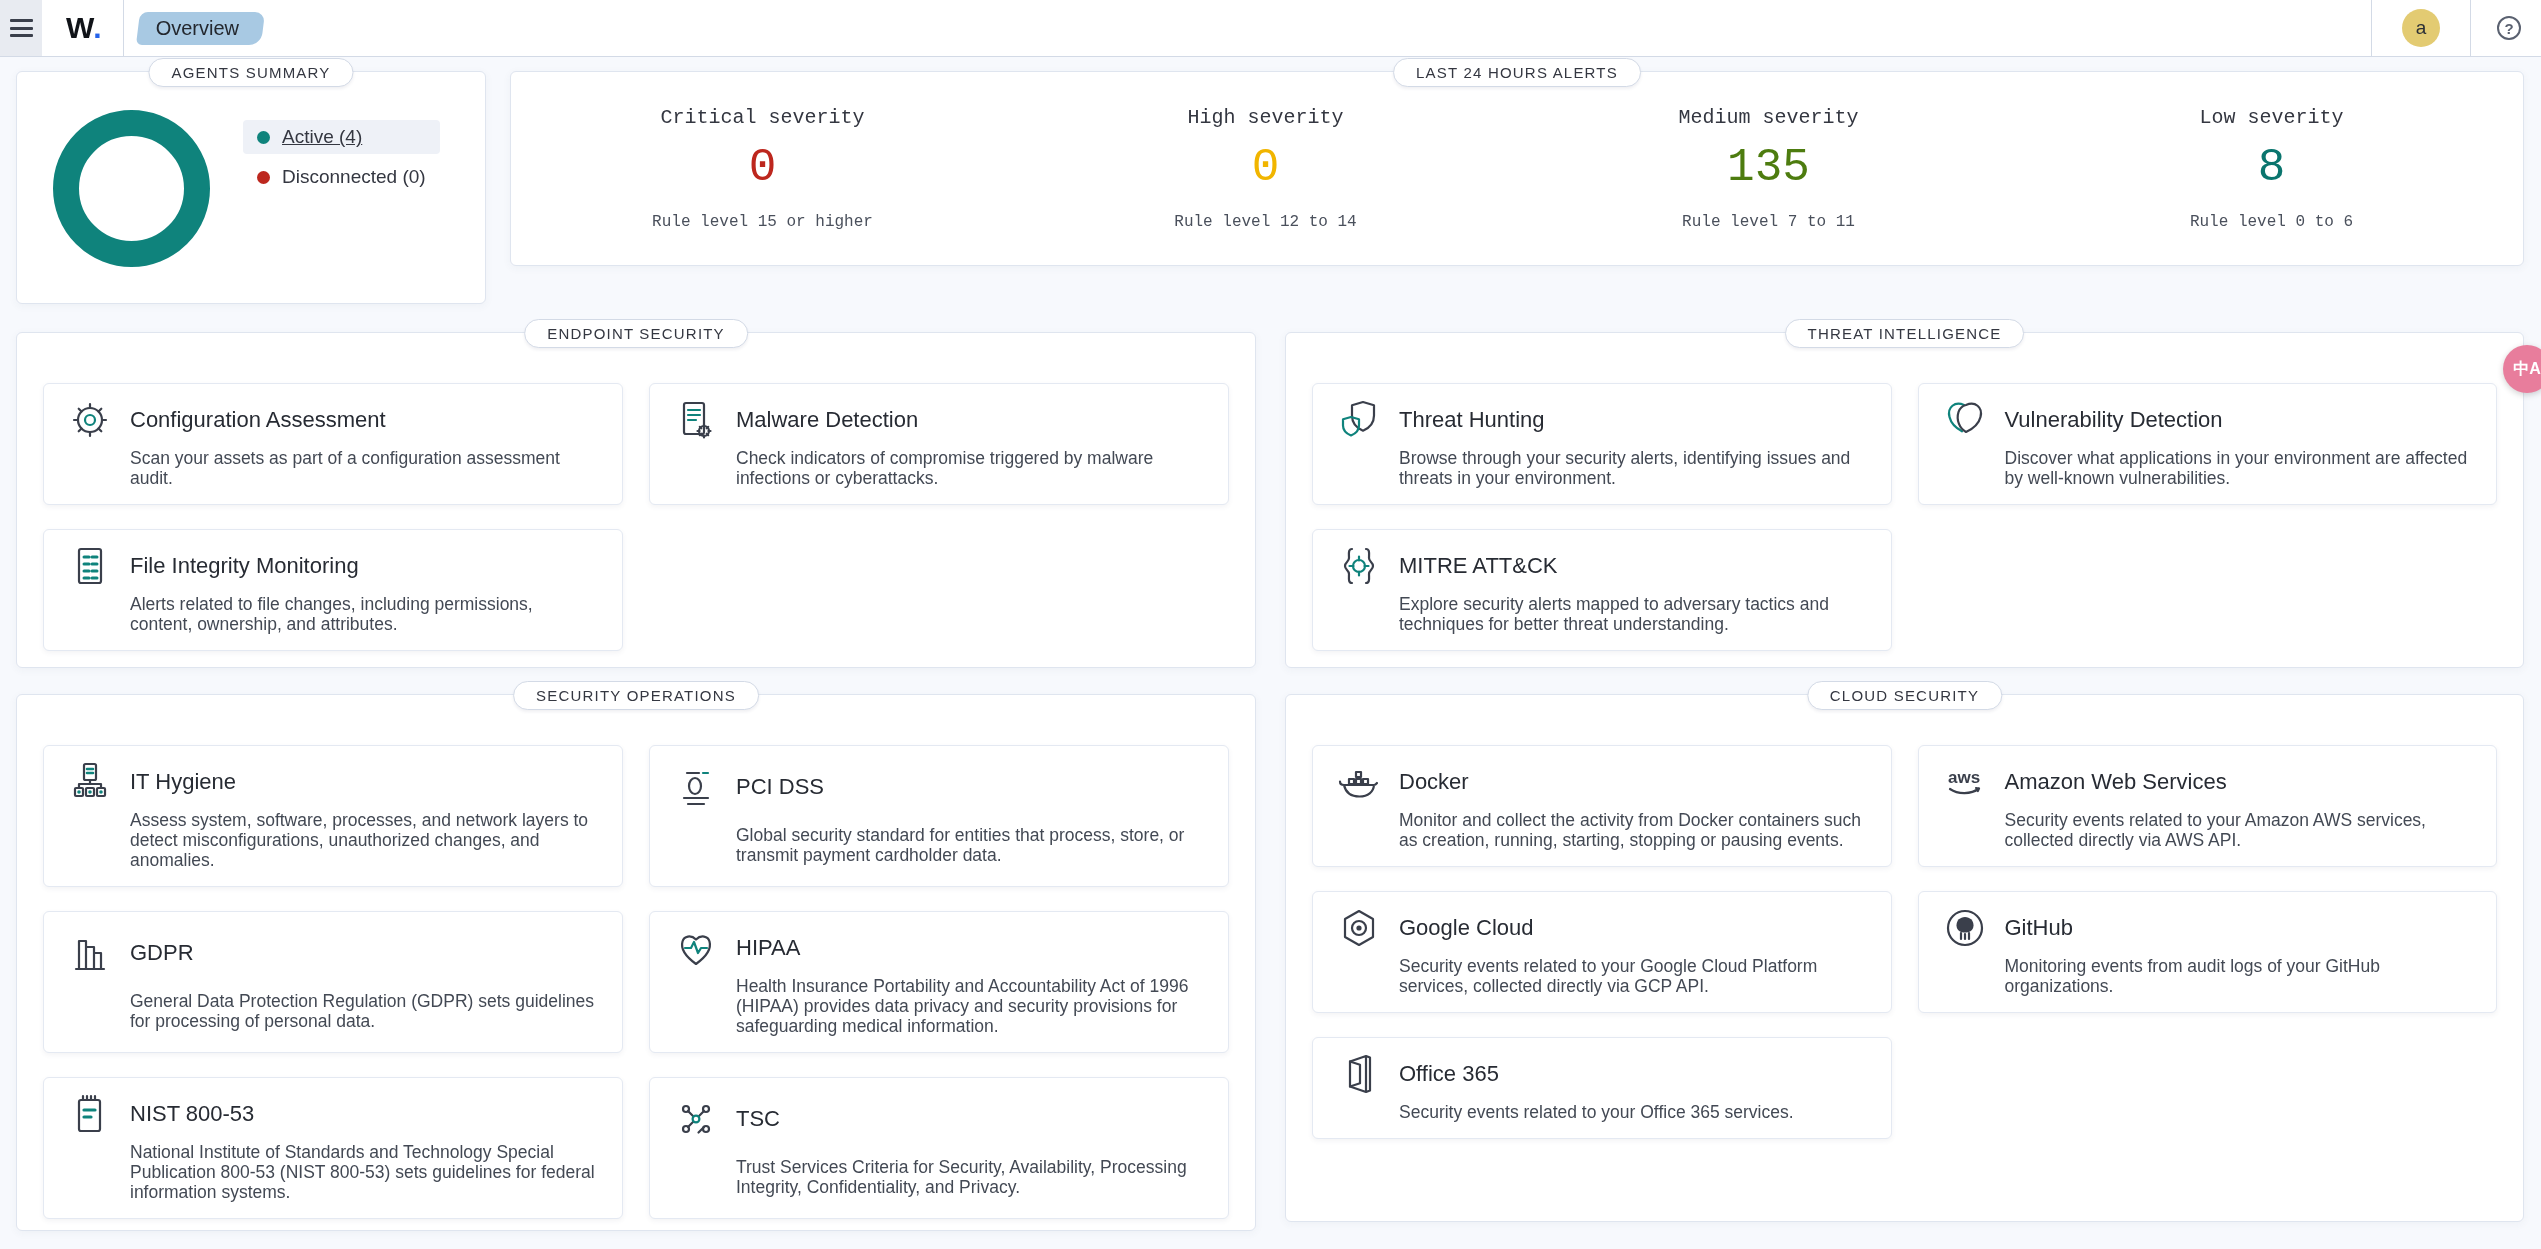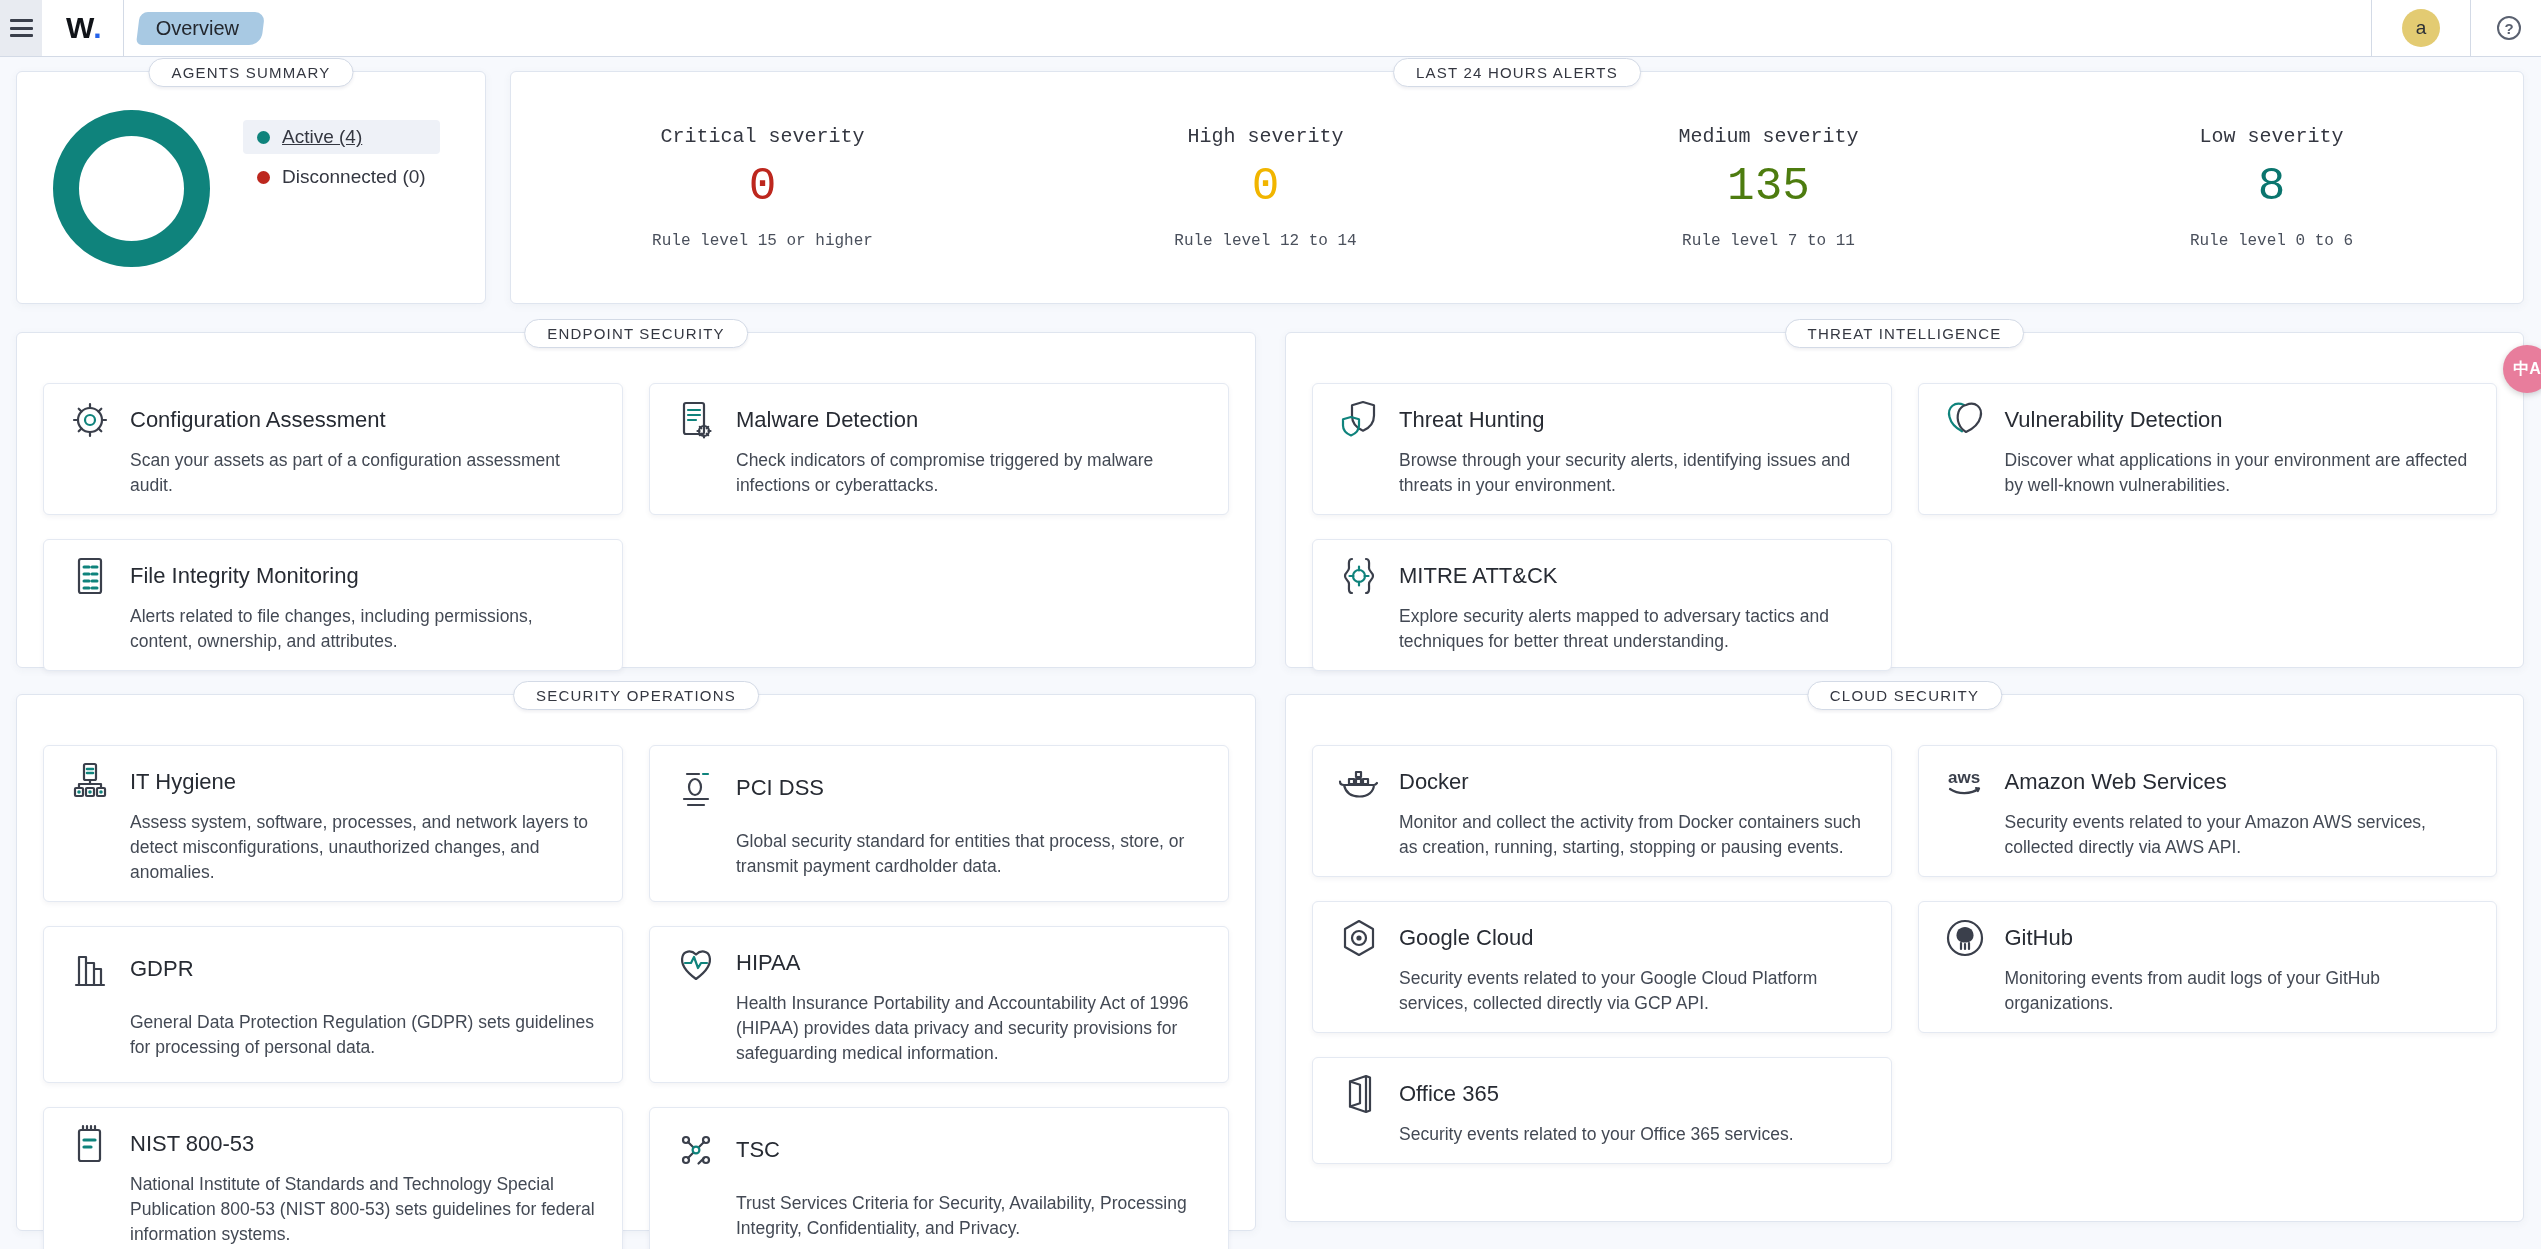--- a/index.html
+++ b/index.html
@@ -35,40 +35,40 @@
 
   #agents-panel{left:16px;top:71px;width:470px;height:233px;}
   .donut{position:absolute;left:36px;top:38px;width:157px;height:157px;border:26px solid;border-radius:50%;}
   .legend{position:absolute;left:226px;top:48px;display:flex;flex-direction:column;gap:6px;font-size:19px;}
   .legend-row{display:flex;align-items:center;gap:12px;padding:6px 14px;border-radius:4px;cursor:pointer;}
   .legend-row.hovered{background:#eef1f7;}
   .legend-row.hovered .legend-label{text-decoration:underline;}
   .dot{width:13px;height:13px;border-radius:50%;background:currentColor;flex:0 0 auto;}
   .legend-label{color:var(--text);}
 
-  #alerts-panel{left:510px;top:71px;width:2014px;height:233px;display:flex;align-items:center;}
+  #alerts-panel{left:510px;top:71px;width:2014px;height:195px;display:flex;align-items:center;}
   .sev{flex:1 1 25%;text-align:center;font-family:Liberation Mono, monospace;}
   .sev-title{font-size:20px;color:var(--text);margin-bottom:16px;}
   .sev-value{font-size:46px;line-height:1;margin-bottom:22px;cursor:pointer;}
   .sev-sub{font-size:16px;color:#4a505c;}
 
   .section .cards{display:grid;grid-template-columns:1fr 1fr;gap:24px 26px;padding:50px 26px 26px;}
   #endpoint-panel{left:16px;top:332px;width:1240px;height:336px;}
   #threat-panel{left:1285px;top:332px;width:1239px;height:336px;}
   #secops-panel{left:16px;top:694px;width:1240px;height:537px;}
   #cloud-panel{left:1285px;top:694px;width:1239px;height:528px;}
 
   .card{background:#fff;border:1px solid var(--card-border);border-radius:6px;box-shadow:0 2px 5px rgba(80,90,120,.07);padding:14px 24px;display:grid;grid-template-columns:62px 1fr;align-items:center;cursor:pointer;}
   .cicon{width:44px;height:44px;grid-column:1;grid-row:1;}
   .cicon svg{width:44px;height:44px;stroke:var(--ink);fill:none;stroke-width:2.2;stroke-linecap:round;stroke-linejoin:round;}
   .cicon svg .t{stroke:var(--teal);}
   .cicon svg .tf{fill:var(--teal);stroke:none;}
   .cicon svg .df{fill:var(--ink);stroke:none;}
   .ctitle{grid-column:2;grid-row:1;font-size:22px;font-weight:400;color:#272b33;}
-  .cdesc{grid-column:2;grid-row:2;font-size:17.5px;line-height:25px;color:#43495433;color:#434954;padding:6px 0 2px;}
+  .cdesc{grid-column:2;grid-row:2;font-size:17.5px;line-height:20px;color:#43495433;color:#434954;padding:6px 0 2px;}
 
   
   .translate-badge{position:absolute;top:345px;right:-10px;width:48px;height:48px;border-radius:50%;background:#e87d9c;color:#fff;display:flex;align-items:center;justify-content:center;font-size:16px;font-weight:700;box-shadow:0 2px 6px rgba(0,0,0,.18);cursor:pointer;z-index:60;}
 </style>
 </head>
 <body>
 
 <header class="topbar">
   <div class="nav-strip">
     <span class="burger">

